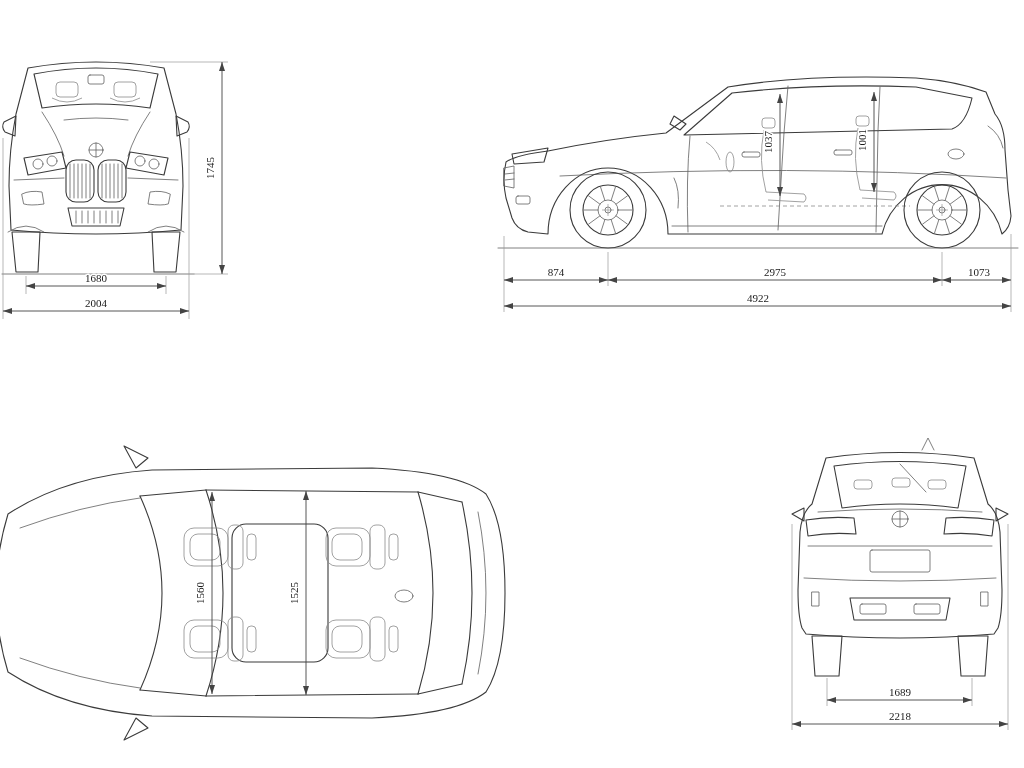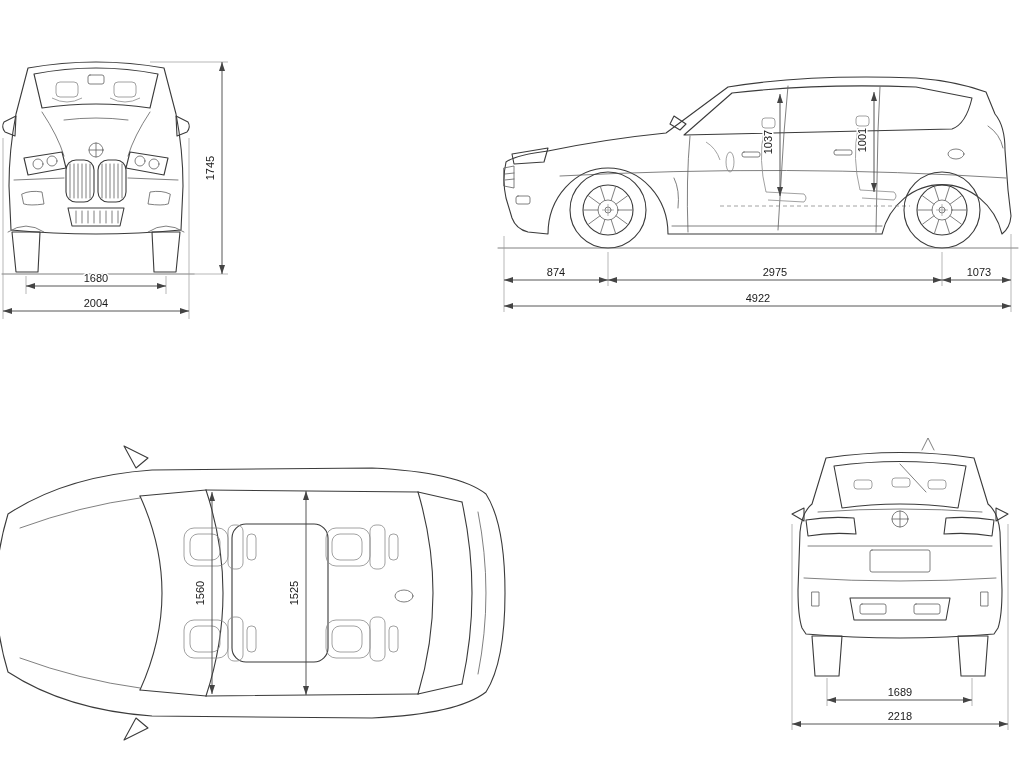--- a/index.html
+++ b/index.html
@@ -1,17 +1,17 @@
 <!DOCTYPE html>
 <html><head>
 <meta charset="utf-8">
 <style>
   html,body{margin:0;padding:0;background:#ffffff;}
   #canvas{position:relative;width:1024px;height:768px;background:#ffffff;overflow:hidden;
-          font-family:Liberation Sans, sans-serif;}
+          font-family:Liberation Serif, serif;}
   .view{position:absolute;}
   .car{fill:none;stroke:#3b3b3b;stroke-width:1.1;stroke-linejoin:round;stroke-linecap:round;}
   .thin{fill:none;stroke:#5f5f5f;stroke-width:.8;stroke-linejoin:round;stroke-linecap:round;}
   .int{fill:none;stroke:#8a8a8a;stroke-width:.8;stroke-linejoin:round;}
   .dashed{stroke-dasharray:4 3;}
   .dim{fill:none;stroke:#444;stroke-width:.9;}
   .ext{fill:none;stroke:#9a9a9a;stroke-width:.7;}
   .dim-label{font-size:11px;fill:#1a1a1a;text-anchor:middle;
              paint-order:stroke;stroke:#ffffff;stroke-width:3px;stroke-linejoin:round;}
 </style>

